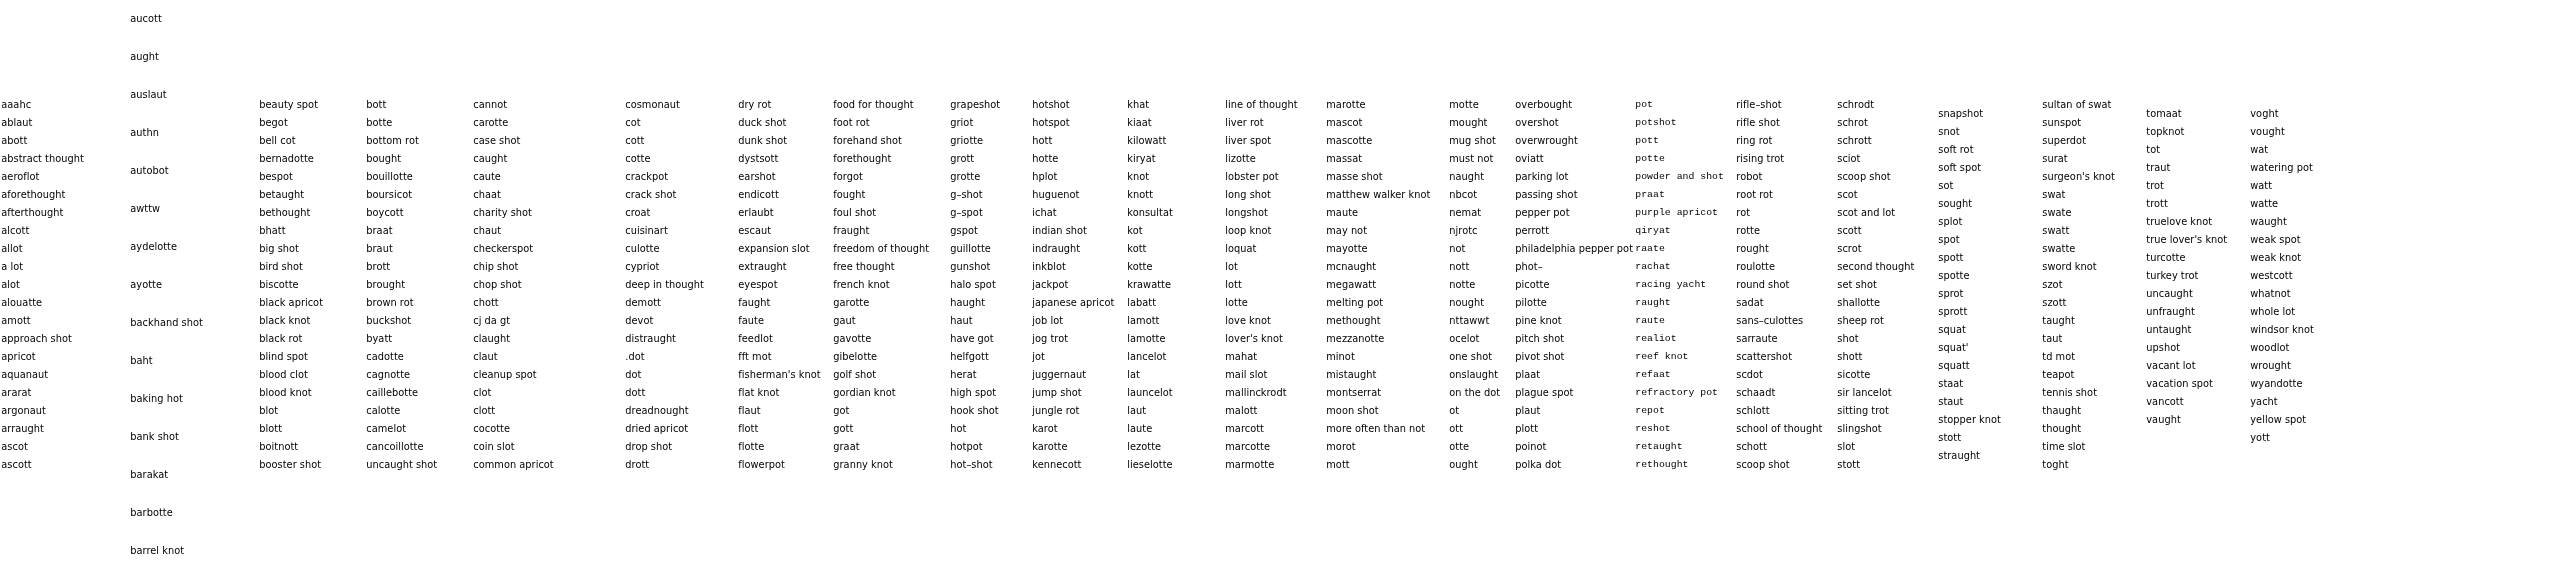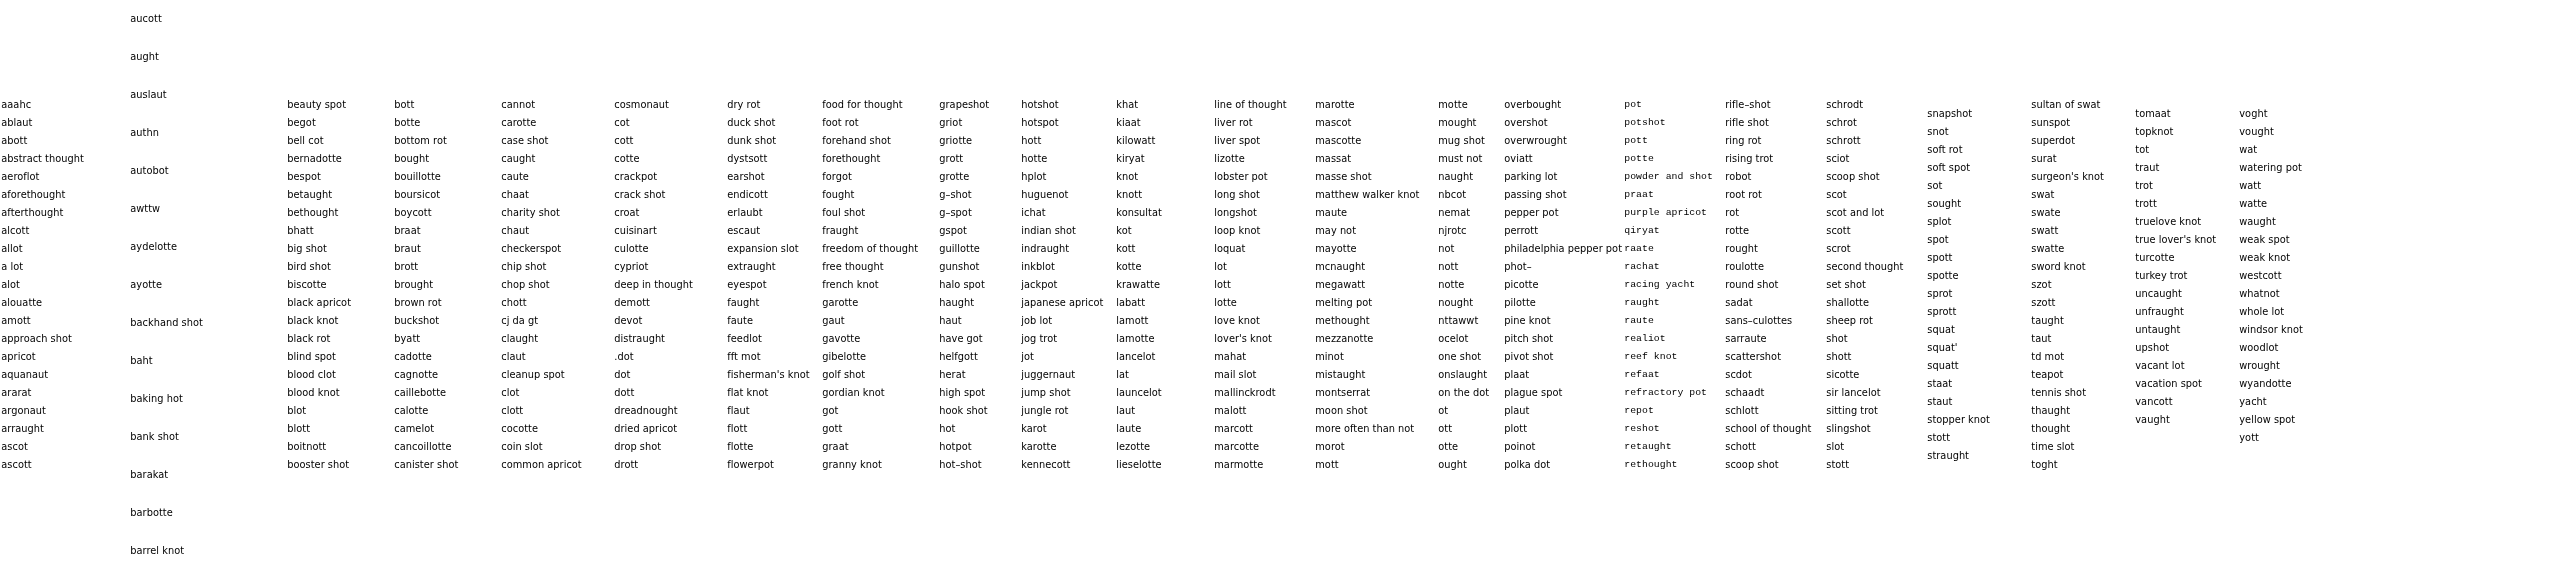--- a/index.html
+++ b/index.html
@@ -83,21 +83,21 @@
       <div class="word-cell">baht</div>
       <div class="word-cell">baking hot</div>
       <div class="word-cell">bank shot</div>
       <div class="word-cell">barakat</div>
       <div class="word-cell">barbotte</div>
       <div class="word-cell">barrel knot</div>
       <div class="word-cell">basketball shot</div>
       <div class="word-cell">batat</div>
       <div class="word-cell">baute</div>
     </div>
-    <div class="word-column" style="width: 107px; min-width: 107px; margin-left: 28px;">
+    <div class="word-column" style="width: 107px; min-width: 107px;">
       <div class="word-cell">beauty spot</div>
       <div class="word-cell">begot</div>
       <div class="word-cell">bell cot</div>
       <div class="word-cell">bernadotte</div>
       <div class="word-cell">bespot</div>
       <div class="word-cell">betaught</div>
       <div class="word-cell">bethought</div>
       <div class="word-cell">bhatt</div>
       <div class="word-cell">big shot</div>
       <div class="word-cell">bird shot</div>
@@ -127,21 +127,21 @@
       <div class="word-cell">brought</div>
       <div class="word-cell">brown rot</div>
       <div class="word-cell">buckshot</div>
       <div class="word-cell">byatt</div>
       <div class="word-cell">cadotte</div>
       <div class="word-cell">cagnotte</div>
       <div class="word-cell">caillebotte</div>
       <div class="word-cell">calotte</div>
       <div class="word-cell">camelot</div>
       <div class="word-cell">cancoillotte</div>
-      <div class="word-cell">canister shot</div>
+      <div class="word-cell">uncaught shot</div>
     </div>
     <div class="word-column" style="width: 113px; min-width: 113px;">
       <div class="word-cell">cannot</div>
       <div class="word-cell">carotte</div>
       <div class="word-cell">case shot</div>
       <div class="word-cell">caught</div>
       <div class="word-cell">caute</div>
       <div class="word-cell">chaat</div>
       <div class="word-cell">charity shot</div>
       <div class="word-cell">chaut</div>
@@ -152,21 +152,21 @@
       <div class="word-cell">cj da gt</div>
       <div class="word-cell">claught</div>
       <div class="word-cell">claut</div>
       <div class="word-cell">cleanup spot</div>
       <div class="word-cell">clot</div>
       <div class="word-cell">clott</div>
       <div class="word-cell">cocotte</div>
       <div class="word-cell">coin slot</div>
       <div class="word-cell">common apricot</div>
     </div>
-    <div class="word-column" style="width: 113px; min-width: 113px;">
+    <div class="word-column" style="width: 113px; min-width: 113px; margin-left: 39px;">
       <div class="word-cell">cosmonaut</div>
       <div class="word-cell">cot</div>
       <div class="word-cell">cott</div>
       <div class="word-cell">cotte</div>
       <div class="word-cell">crackpot</div>
       <div class="word-cell">crack shot</div>
       <div class="word-cell">croat</div>
       <div class="word-cell">cuisinart</div>
       <div class="word-cell">culotte</div>
       <div class="word-cell">cypriot</div>

